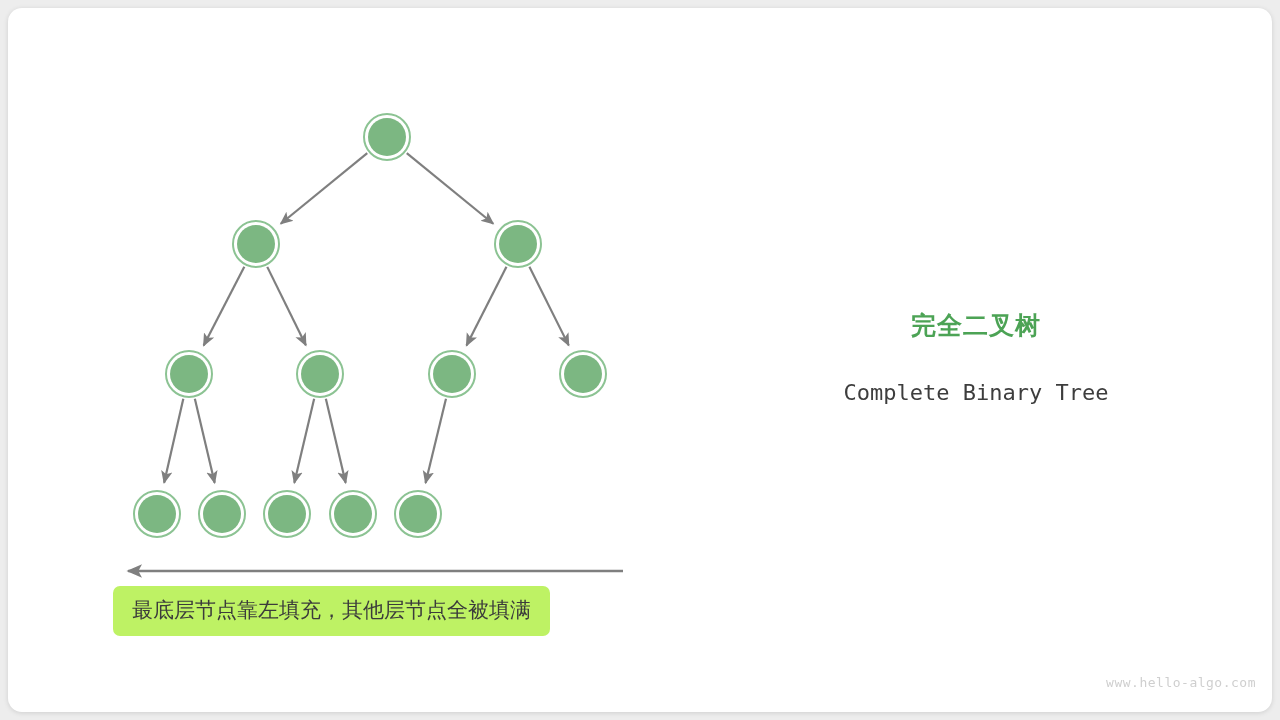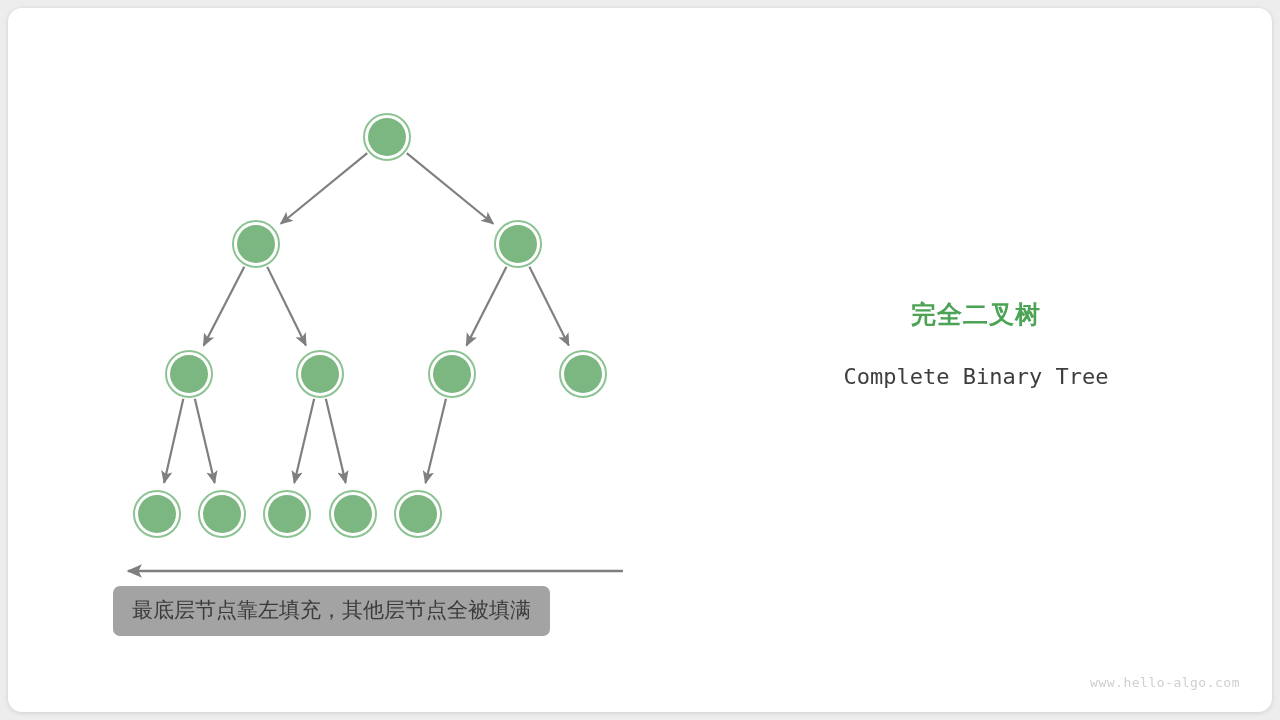--- a/index.html
+++ b/index.html
@@ -37,47 +37,47 @@
     top: 285px;
     width: 536px;
     text-align: center;
   }
   .title {
     font-family: "Liberation Sans", sans-serif;
     font-size: 25px;
     font-weight: bold;
     color: #4ca355;
     letter-spacing: 1px;
-    margin: 4px;
+    margin: 15px;
     line-height: 34px;
   }
   .subtitle {
     font-family: "DejaVu Sans Mono", "Liberation Mono", monospace;
     font-size: 22px;
     color: #3d3d3d;
     margin: 10px;
     padding-top: 22px;
     line-height: 28px;
   }
   .caption-pill {
     position: absolute;
     left: 105px;
     top: 578px;
-    background: #a3a3a3;
+    background: #bef264;
     border-radius: 7px;
     padding: 9px 19px 11px 19px;
     font-family: "Liberation Sans", sans-serif;
     font-size: 21px;
     color: #3b3b3b;
     line-height: 30px;
     white-space: nowrap;
   }
   .watermark {
     position: absolute;
-    right: 32px;
+    right: 16px;
     bottom: 22px;
     font-family: "DejaVu Sans Mono", "Liberation Mono", monospace;
     font-size: 13px;
     color: #cfcfcf;
     letter-spacing: 0.5px;
     text-align: right;
   }
 </style>
 </head>
 <body>

